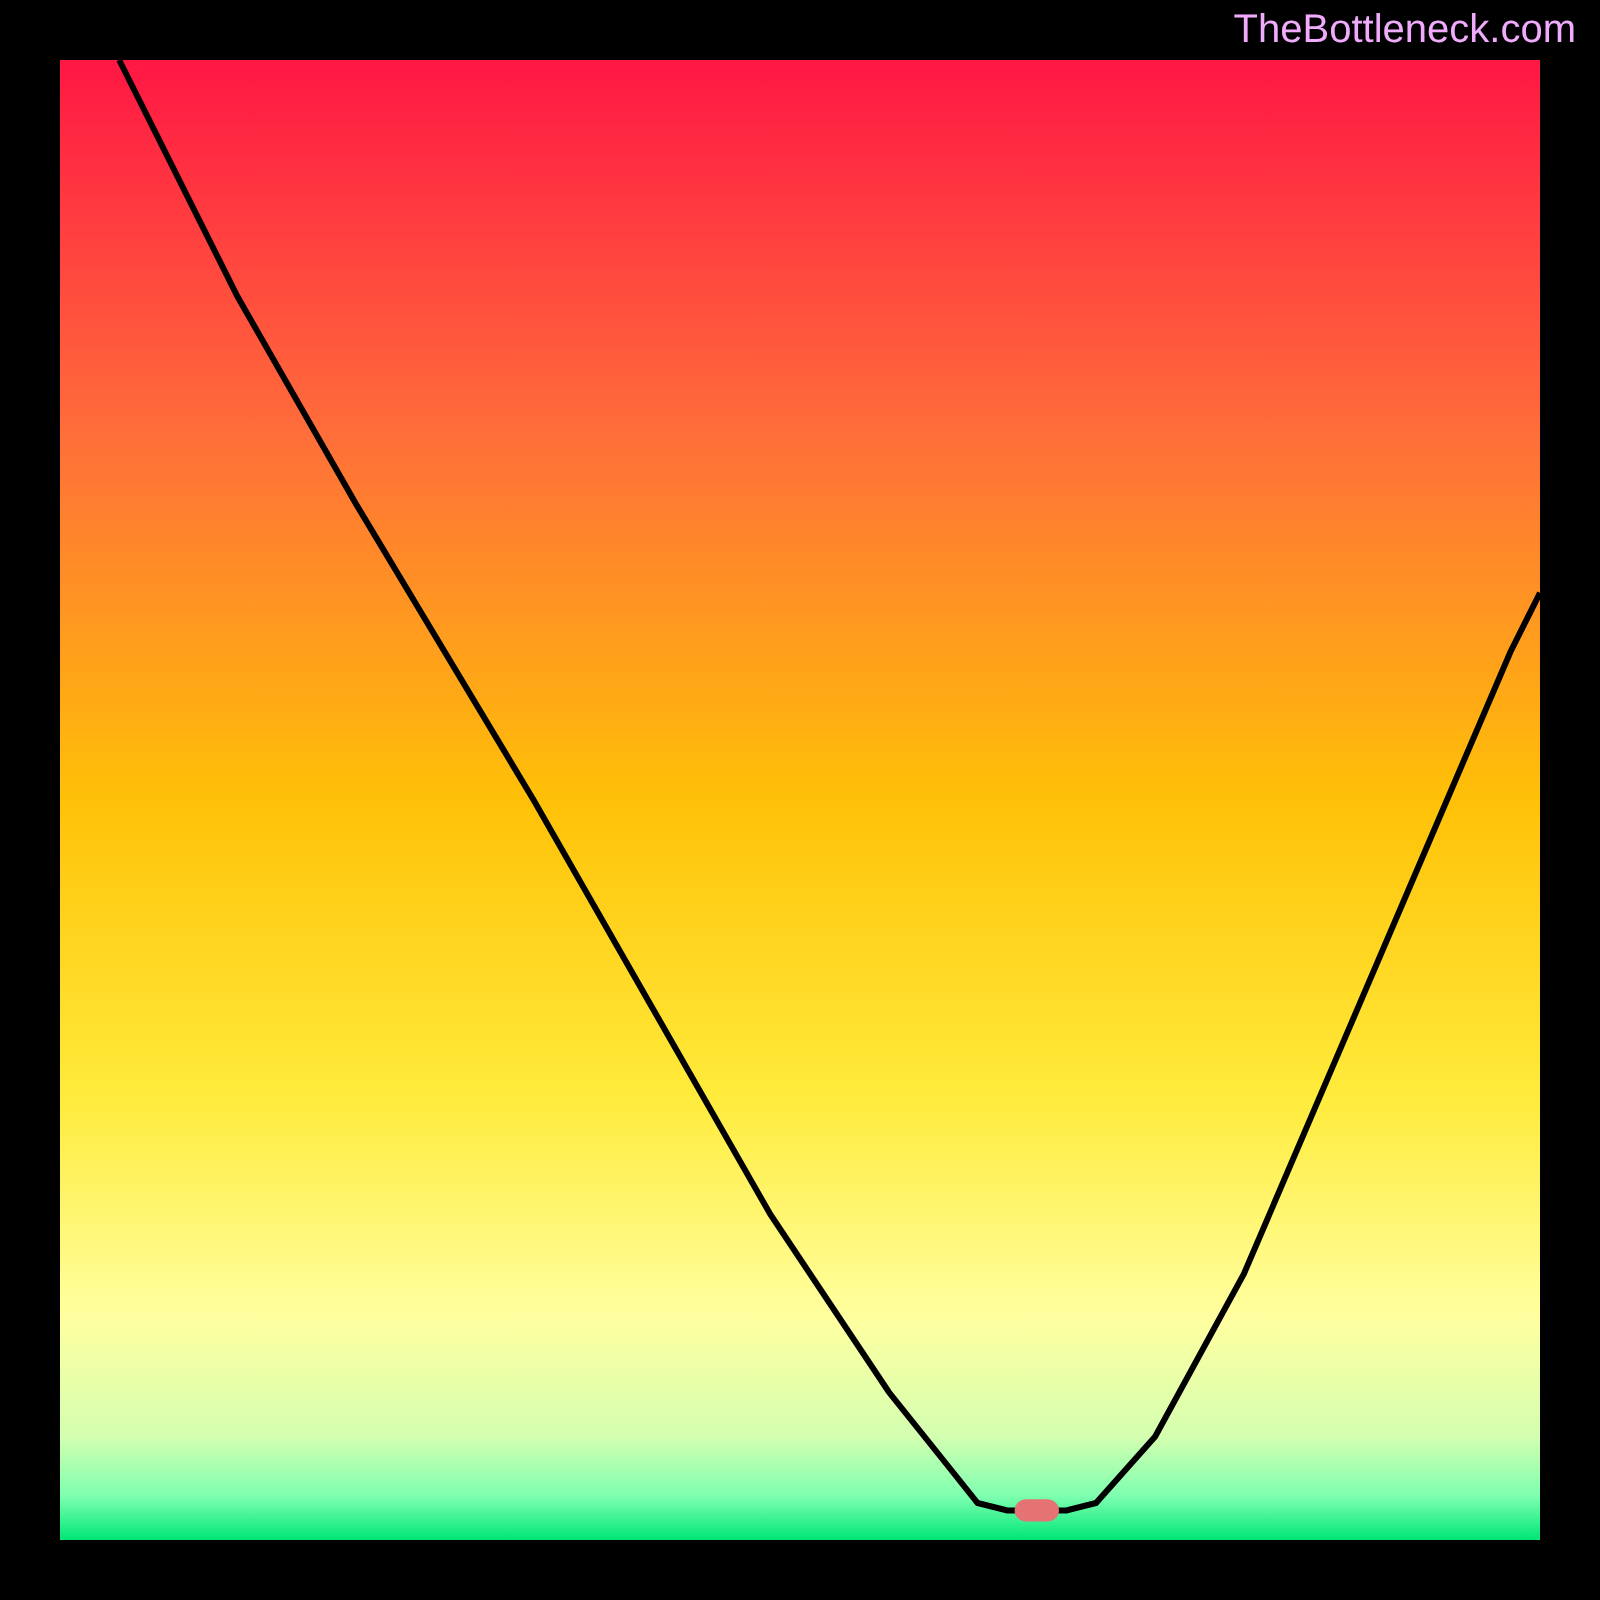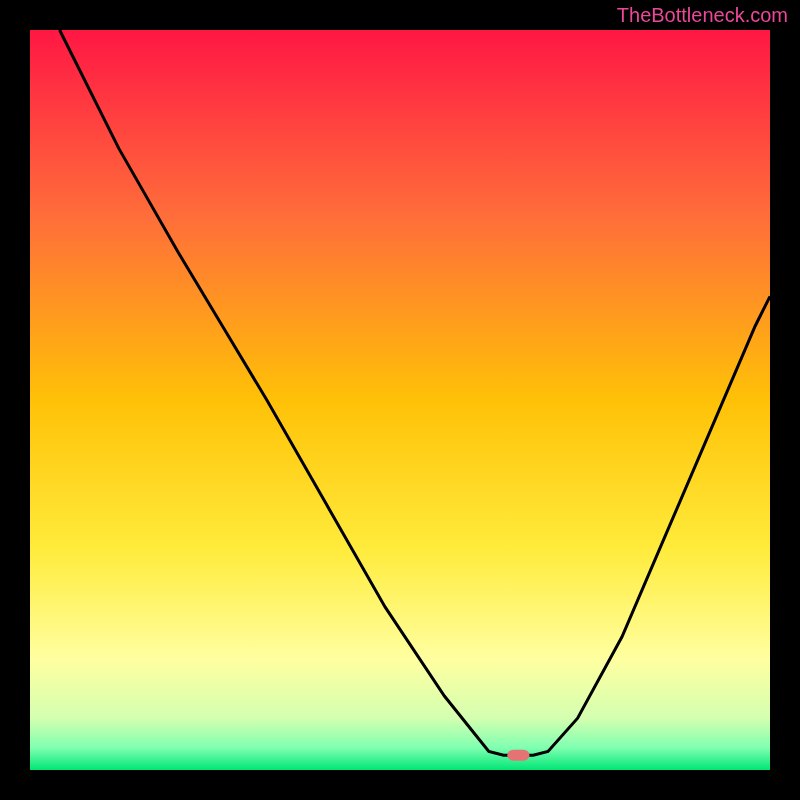--- a/index.html
+++ b/index.html
@@ -15,21 +15,21 @@
     position: absolute;
     top: 0;
     left: 0;
     width: 800px;
     height: 800px;
   }
   .watermark {
     position: absolute;
     top: 4px;
     right: 12px;
-    color: #ec4899;
+    color: #f0abfc;
     font-size: 20px;
     font-weight: 500;
     z-index: 10;
   }
   svg {
     display: block;
   }
 </style>
 </head>
 <body>

